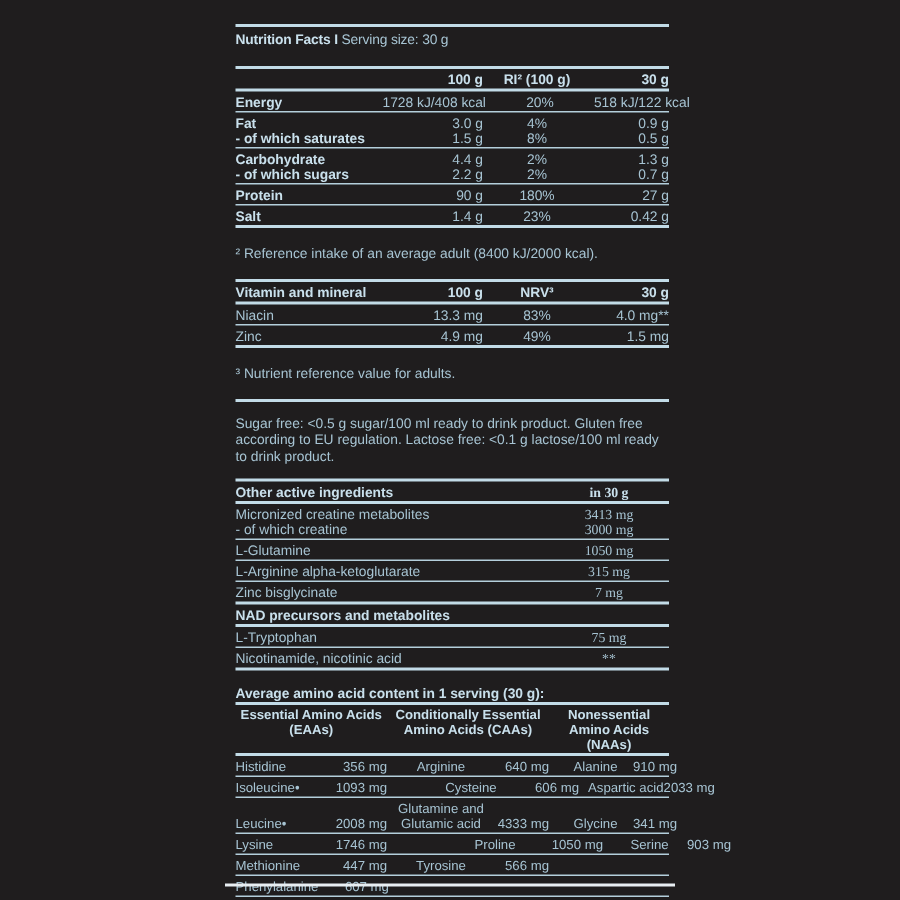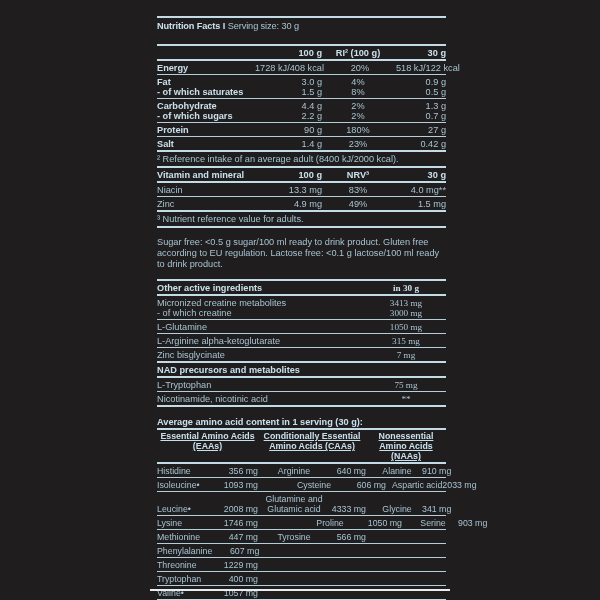--- a/index.html
+++ b/index.html
@@ -11,26 +11,26 @@
   .title { font-weight:bold; color:#c9e0ec; padding:3px 0 3px 0; letter-spacing:-0.1px; }
   .title .serv { font-weight:normal; color:#a7c4d3;margin-top:24px; }
   .row { display:flex; align-items:flex-start; }
   .row > div { white-space:nowrap; }
   .b { font-weight:bold; color:#c9e0ec; }
   .c1 { flex:0 0 98px; }
   .c2 { flex:0 0 67px; text-align:right; }
   .c3 { flex:0 0 72px; text-align:center; }
   .c4 { flex:1; text-align:right; }
   .pad { padding:2px 0 1px 0; }
-  .note { padding:2px 0; }
+  .note { padding:12px 0; }
   .oa .c1 { flex:1; }
   .oa .c2 { flex:0 0 80px; text-align:center;font-family:Liberation Serif, serif; }
   .aa { font-size:8.8px; }
   .aa .h { display:flex; text-align:center; font-weight:bold; color:#c9e0ec; line-height:10px; padding:1px 0; }
-  .aa .h div { white-space:normal;text-decoration:underline; }
+  .aa .h div { white-space:normal; }
   .ae1 { flex:0 0 54px; } .ae2 { flex:0 0 47px; text-align:right; }
   .ac1 { flex:0 0 72px; text-align:center; } .ac2 { flex:0 0 36px; text-align:right; }
   .an1 { flex:0 0 50px; text-align:center; padding-left:6px; } .an2 { flex:1; text-align:right; }
   .aa .row { padding:2px 0 1px 0; align-items:flex-end; }
   .bottom-line { position:absolute; left:150px; top:589px; width:300px; height:2px; background:#e8eef2; }
 </style>
 </head>
 <body>
 
 <div class="panel">

